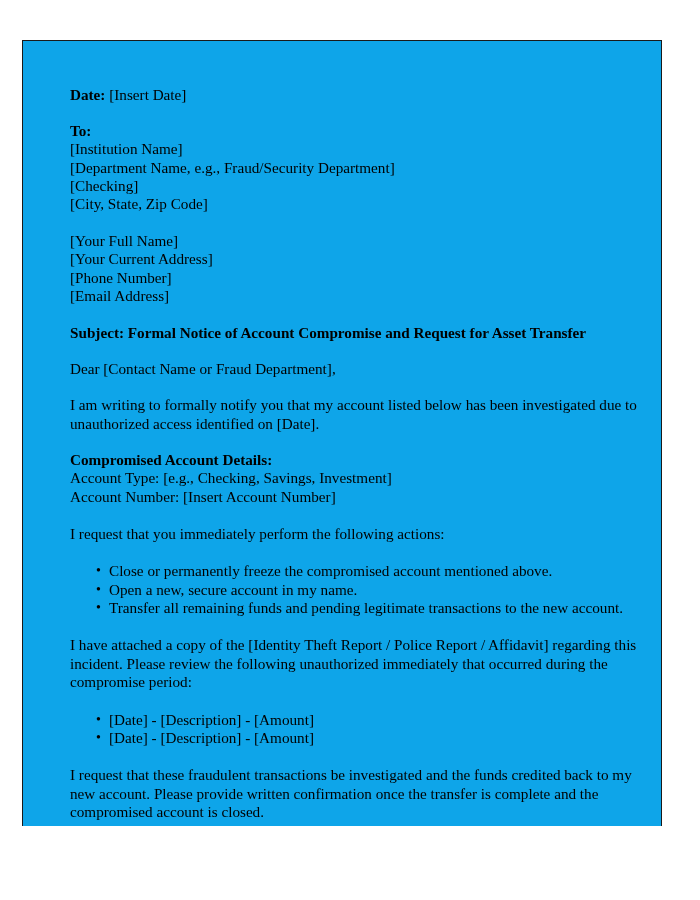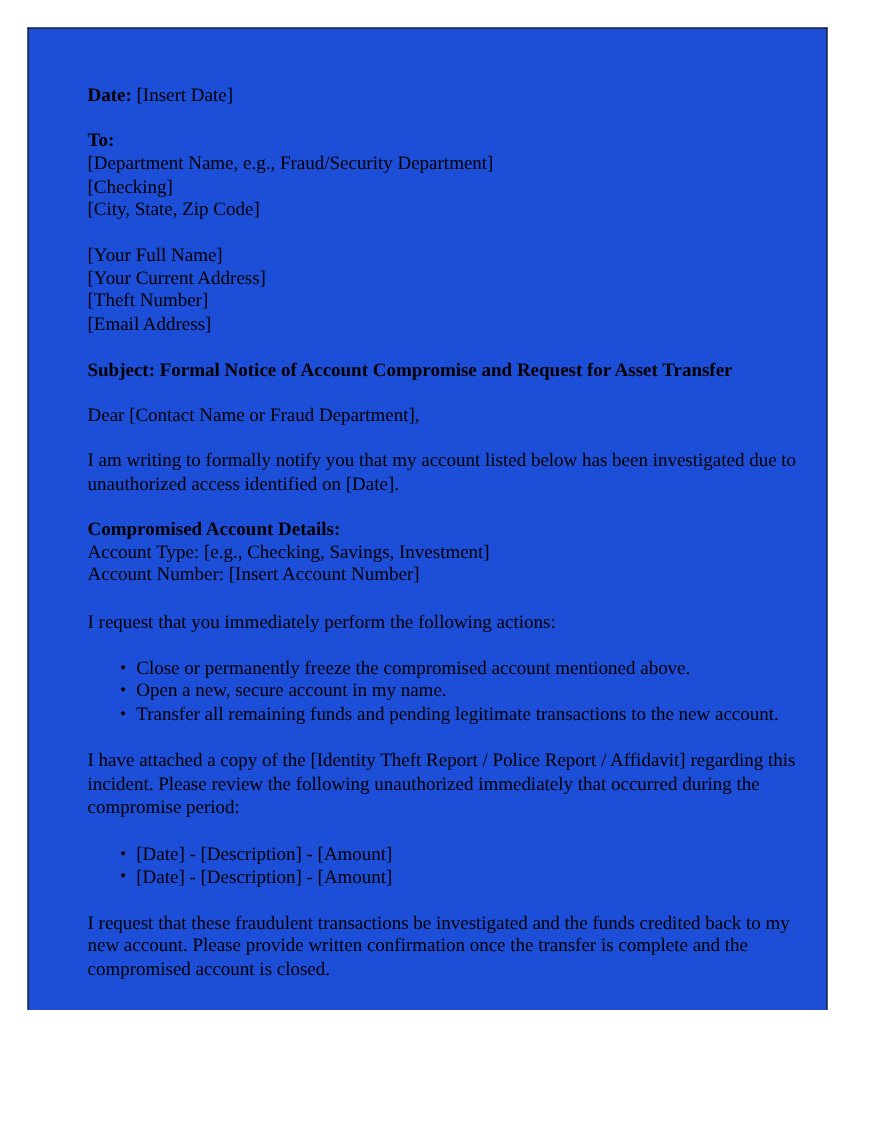--- a/index.html
+++ b/index.html
@@ -13,29 +13,29 @@
     position: relative;
     overflow: hidden;
     font-family: "Liberation Serif", "DejaVu Serif", serif;
     color: #000000;
   }
 
   
   .page-frame {
     position: absolute;
     left: 22px;
-    top: 22px;
+    top: 40px;
     width: 640px;
     height: 786px;
     border-left: 1.5px solid #1a1a1a;
     border-right: 1.5px solid #1a1a1a;
     border-top: 1.5px solid #1a1a1a;
     border-bottom: none;
     box-sizing: border-box;
-    background: #1d4ed8;
+    background: #0ea5e9;
   }
 
   .doc-body {
     position: absolute;
     left: 47px;
     top: 45px;
     width: 570px;
     font-size: 15.2px;
     line-height: 18.2px;
   }
@@ -90,31 +90,32 @@
 
 <div class="page-frame">
   <div class="doc-body">
 
     <div class="block line"><span class="bold">Date:</span> <span>[Insert Date]</span></div>
 
     <div class="gap-sm"></div>
 
     <div class="block">
       <div class="line bold">To:</div>
+      <div class="line">[Institution Name]</div>
       <div class="line">[Department Name, e.g., Fraud/Security Department]</div>
       <div class="line">[Checking]</div>
       <div class="line">[City, State, Zip Code]</div>
     </div>
 
     <div class="gap-md"></div>
 
     <div class="block">
       <div class="line">[Your Full Name]</div>
       <div class="line">[Your Current Address]</div>
-      <div class="line">[Theft Number]</div>
+      <div class="line">[Phone Number]</div>
       <div class="line">[Email Address]</div>
     </div>
 
     <div class="gap-md"></div>
 
     <div class="block line bold">Subject: Formal Notice of Account Compromise and Request for Asset Transfer</div>
 
     <div class="gap-sm"></div>
 
     <div class="block line">Dear [Contact Name or Fraud Department],</div>

